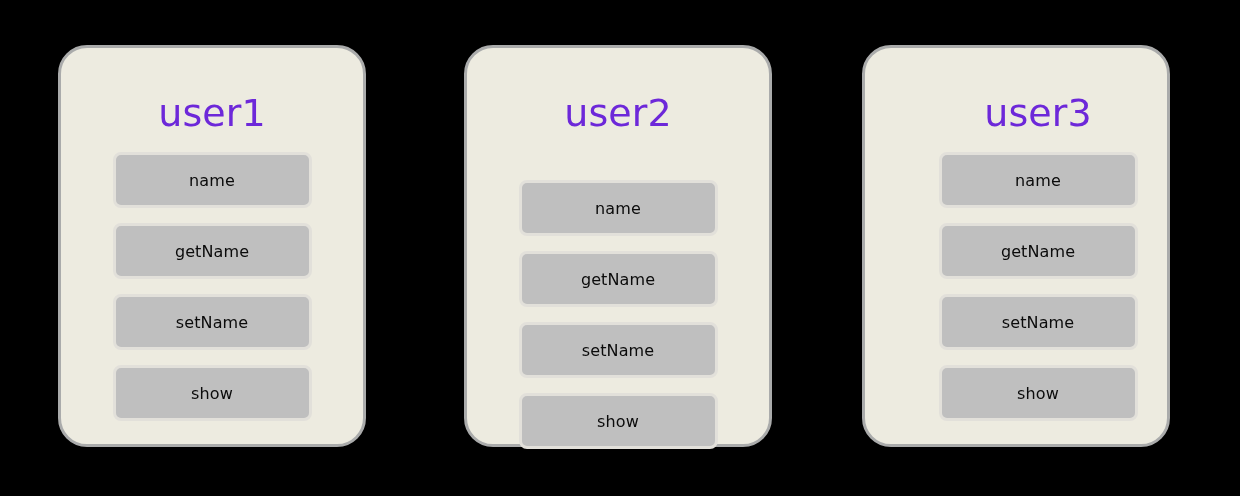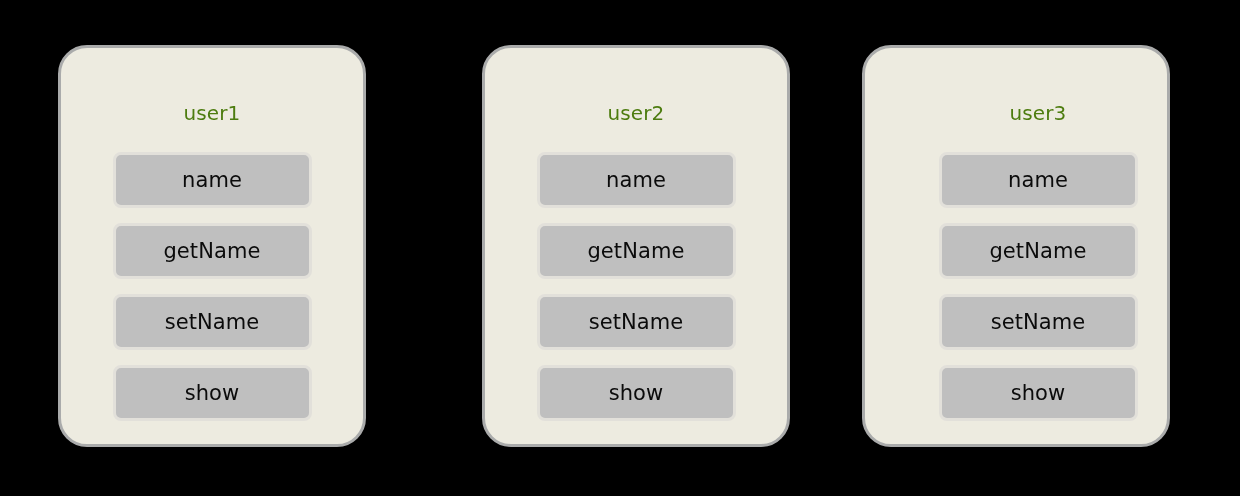--- a/index.html
+++ b/index.html
@@ -29,30 +29,30 @@
     background: #EDEBE0;
     border: 3px solid #AAABAB;
     border-radius: 29px;
     box-shadow: 2px 3px 3px rgba(0, 0, 0, 0.28);
     display: flex;
     flex-direction: column;
     align-items: center;
   }
 
   .card-1 { left: 58px; }
-  .card-2 { left: 482px; }
+  .card-2 { left: 464px; gap: 28px; }
   .card-3 { left: 862px; padding-left: 44px; }
 
   .card-title {
     margin-top: 48px;
     margin-bottom: 0;
-    font-size: 20px;
+    font-size: 38px;
     line-height: 34px;
     font-weight: 400;
-    color: #4d7c0f;
+    color: #6d28d9;
     text-align: center;
     letter-spacing: 0.1px;
     white-space: nowrap;
     user-select: none;
   }
 
   .members {
     margin-top: 22px;
     display: flex;
     flex-direction: column;
@@ -63,21 +63,21 @@
   .member-pill {
     box-sizing: border-box;
     width: 199px;
     height: 56px;
     background: #BFBFBF;
     border: 3px solid #E2E0DA;
     border-radius: 8px;
     display: flex;
     align-items: center;
     justify-content: center;
-    font-size: 21px;
+    font-size: 16px;
     line-height: 27px;
     color: #0B0B0B;
     letter-spacing: 0.1px;
     white-space: nowrap;
     user-select: none;
   }
 </style>
 </head>
 <body>
 

